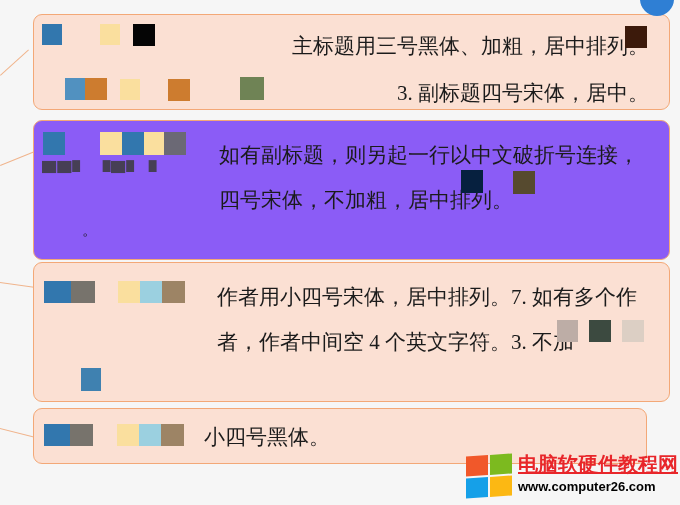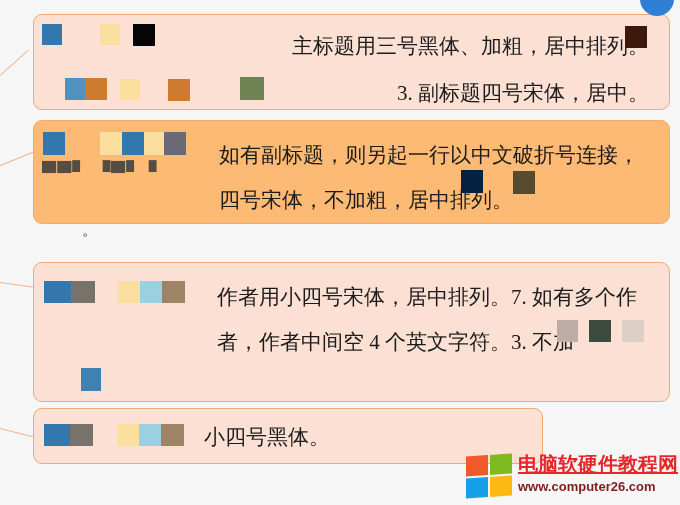--- a/index.html
+++ b/index.html
@@ -143,30 +143,30 @@
   <div class="connector" style="left:0px; top:165px; width:40px; transform: rotate(-22deg);"></div>
   <div class="connector" style="left:0px; top:282px; width:38px; transform: rotate(8deg);"></div>
   <div class="connector" style="left:0px; top:428px; width:40px; transform: rotate(14deg);"></div>
   <div class="connector" style="left:-1px; top:75px; width:1px; height:356px; border-top:0; border-left:1.5px solid #f0b48c;"></div>
 
   <div class="node" style="left: 33px; top: 14px; width: 637px; height: 96px; background: rgb(251, 224, 211); border-color: rgb(243, 168, 119);">
     <div class="node-text" style="text-align:right; padding-right:10px; line-height:47px; font-size:21px;">主标题用三号黑体、加粗，居中排列。
 3. 副标题四号宋体，居中。</div>
   </div>
 
-  <div class="node" style="left: 33px; top: 120px; width: 637px; height: 104px; background: #fdba74; border-color: rgb(243, 168, 119);">
+  <div class="node" style="left: 33px; top: 120px; width: 637px; height: 140px; background: #8b5cf6; border-color: rgb(243, 168, 119);">
     <div class="node-text" style="left:185px; right:10px; top:12px; line-height:45px;">如有副标题，则另起一行以中文破折号连接，四号宋体，不加粗，居中排列。</div>
     <div class="node-text" style="left:48px; right:auto; top:98px; line-height:22px; font-size:15px;">。</div>
   </div>
 
   <div class="node" style="left: 33px; top: 262px; width: 637px; height: 140px; background: rgb(251, 224, 211); border-color: rgb(243, 168, 119);">
     <div class="node-text" style="left:183px; right:10px; top:12px; line-height:45px; text-indent:0;">作者用小四号宋体，居中排列。7. 如有多个作者，作者中间空 4 个英文字符。3. 不加</div>
   </div>
 
-  <div class="node" style="left: 33px; top: 408px; width: 510px; height: 56px; background: rgb(251, 224, 211); border-color: rgb(243, 168, 119);">
+  <div class="node" style="left: 33px; top: 408px; width: 614px; height: 56px; background: rgb(251, 224, 211); border-color: rgb(243, 168, 119);">
     <div class="node-text" style="left:170px; right:10px; top:8px; line-height:40px;">小四号黑体。</div>
   </div>
 
   <div class="ghost" style="left:42px; top:150px; letter-spacing:1px;">▄▄▖ ▗▄▖ ▖</div>
 
   <div id="badge" style="background: rgb(47, 127, 212);"></div>
 
   <div id="blocks-layer">
       <div class="blk" style="left: 42px; top: 24px; width: 20px; height: 21px; background: rgb(50, 119, 174);"></div>
       <div class="blk" style="left: 100px; top: 24px; width: 20px; height: 21px; background: rgb(250, 223, 158);"></div>
@@ -202,17 +202,17 @@
 
   <div id="watermark">
     <div id="wm-logo">
       <i style="background: rgb(241, 88, 42);"></i>
       <i style="background: rgb(124, 186, 31);"></i>
       <i style="background: rgb(21, 160, 232);"></i>
       <i style="background: rgb(252, 184, 19);"></i>
     </div>
     <div id="wm-text">
       <div id="wm-title" style="color: rgb(232, 38, 42);">电脑软硬件教程网</div>
-      <div id="wm-url" style="color: #7f1d1d;">www.computer26.com</div>
+      <div id="wm-url" style="color: #000000;">www.computer26.com</div>
     </div>
   </div>
 
 </div>
 
 </body></html>

